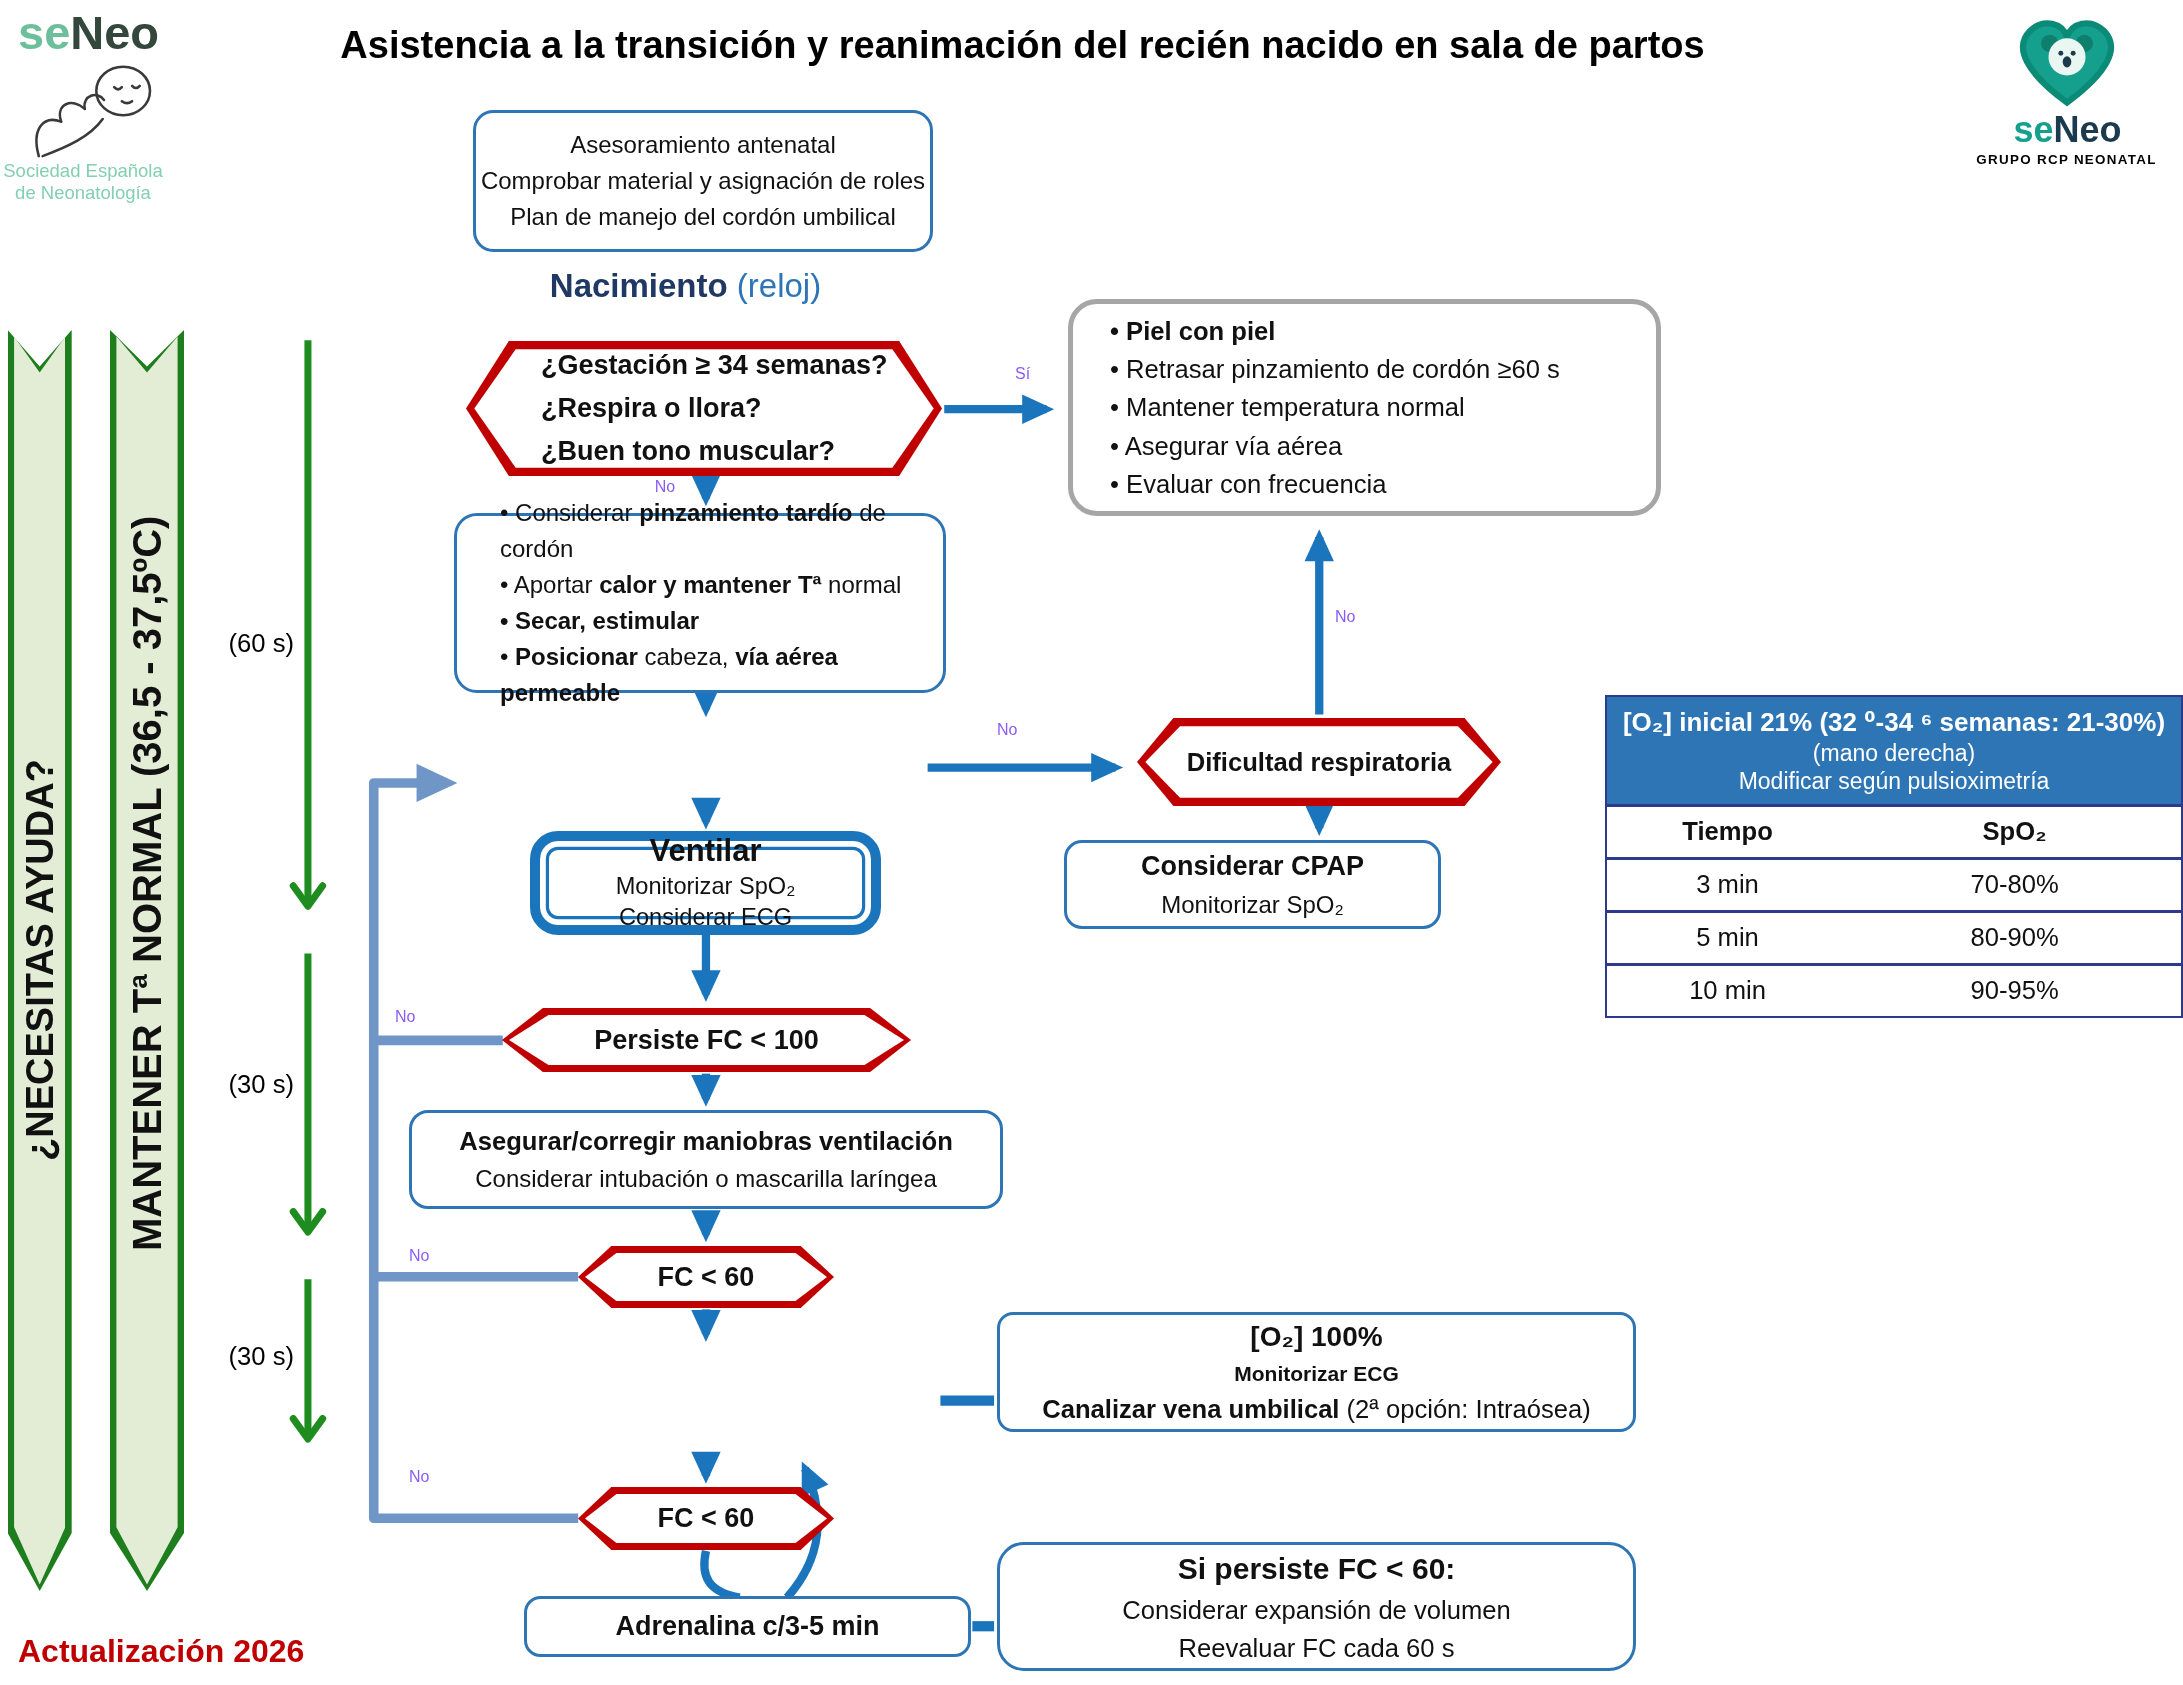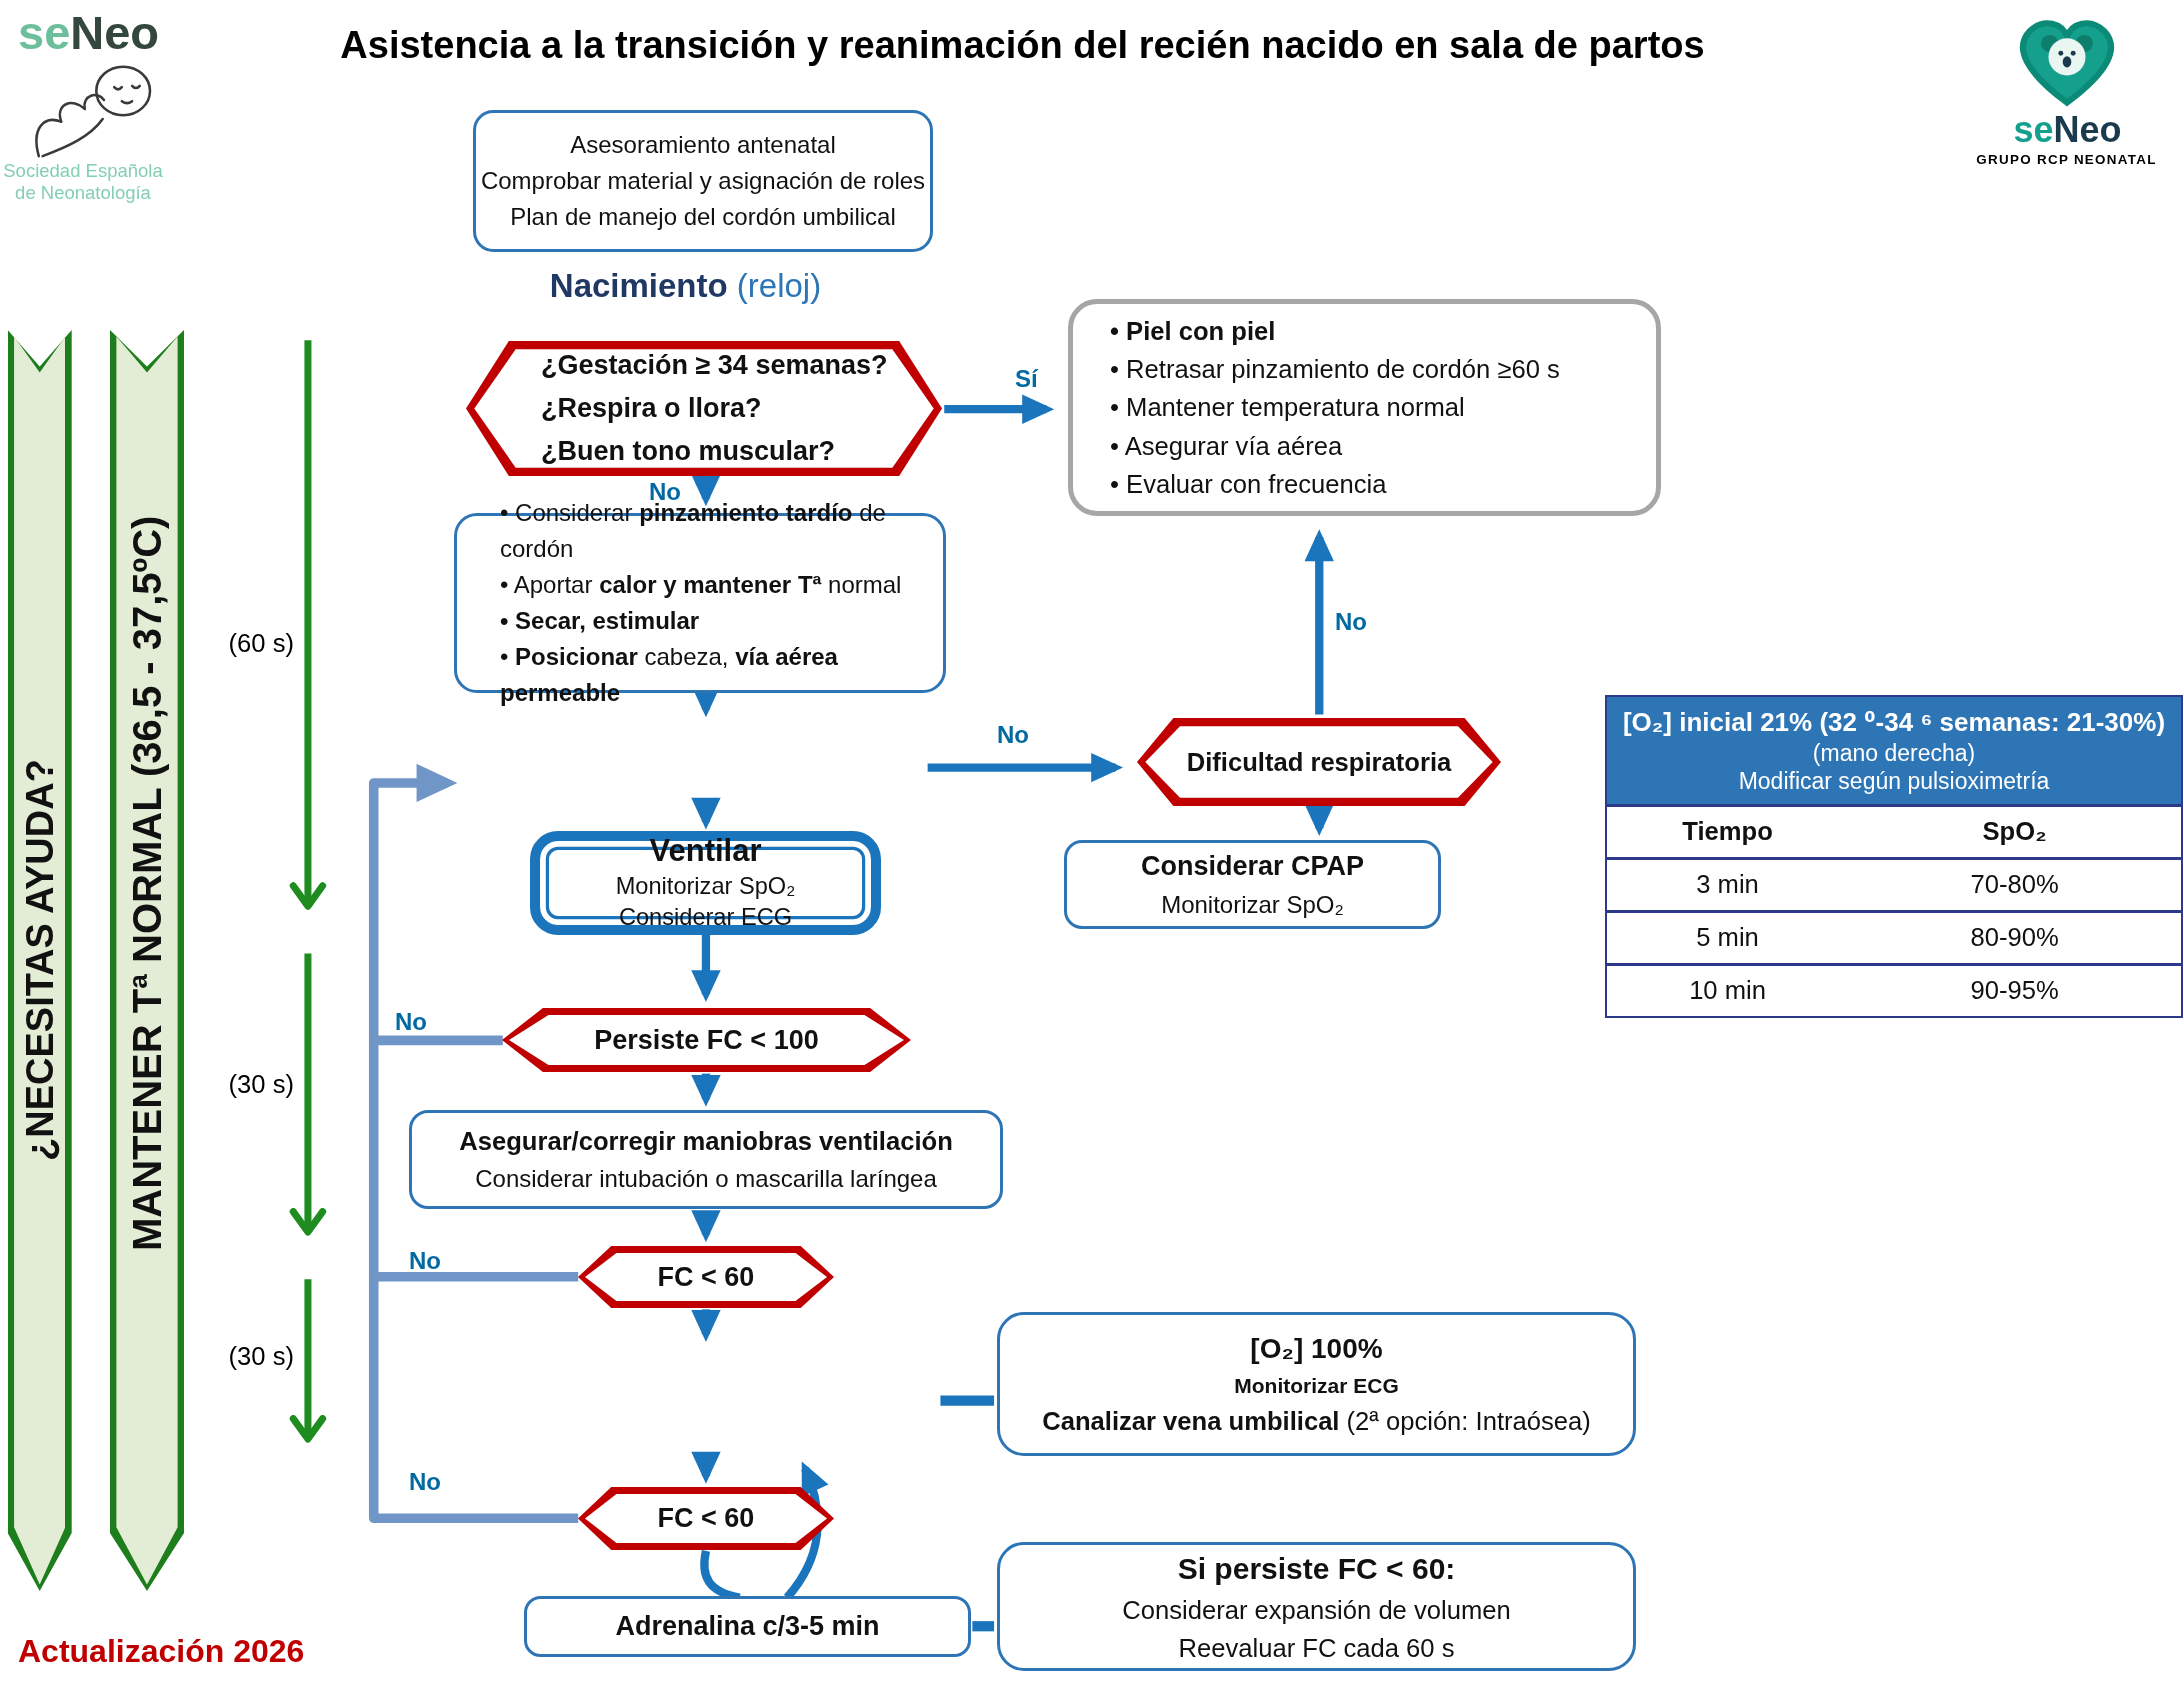--- a/index.html
+++ b/index.html
@@ -17,21 +17,21 @@
   .hex .hfill{position:absolute;inset:0;background:#c00000;clip-path:var(--cp);}
   .hex .hinner{position:absolute;inset:8.3px;background:#ffffff;clip-path:var(--cp);}
   .hex .htxt{position:absolute;inset:0;z-index:2;display:flex;flex-direction:column;
              justify-content:center;align-items:center;font-weight:bold;}
   
   .banner{position:absolute;top:330px;height:1261px;z-index:2;}
   .banner .bfill{position:absolute;inset:0;background:#1e7e1e;clip-path:var(--cp);}
   .banner .binner{position:absolute;inset:6.4px;background:#e3edd6;clip-path:var(--cp);}
   .banner .btxt{position:absolute;inset:0;z-index:2;display:flex;align-items:center;justify-content:center;
                 writing-mode:vertical-rl;transform:rotate(180deg);font-weight:bold;color:#111;white-space:nowrap;}
-  .lbl{position:absolute;z-index:3;font-weight:bold;font-size:24px;color:#0369a1;}
+  .lbl{position:absolute;z-index:3;font-weight:normal;font-size:16px;color:#8b5cf6;}
   .tmark{position:absolute;z-index:3;font-size:25.6px;color:#000;width:109px;text-align:right;}
   
   .o2tbl{position:absolute;left:1605px;top:695px;width:578px;z-index:2;border:2.6px solid #2d3a8c;box-sizing:border-box;background:#fff;}
   .o2head{background:#2e75b6;color:#fff;text-align:center;padding:9px 5.1px 7.7px 5.1px;border-bottom:3.8px solid #2d3a8c;}
   .o2head .t1{font-weight:bold;font-size:26px;line-height:1.25;}
   .o2head .t2{font-size:23px;line-height:1.25;}
   .o2row{display:flex;height:50px;align-items:center;border-bottom:3.8px solid #2d3a8c;font-size:25.6px;}
   .o2row:last-child{border-bottom:none;}
   .o2row .c1{width:42%;text-align:center;}
   .o2row .c2{width:58%;text-align:center;}
@@ -224,21 +224,21 @@
     <div class="hfill"></div>
     <div class="hinner" style="inset:7px"></div>
     <div class="htxt" style="font-size:27px">FC &lt; 60</div>
   </div>
   <div class="lbl" style="left:409px;top:1468px">No</div>
 
   <div class="bx" style="left:524px;top:1596px;width:447px;height:61px;border-radius:16.6px;font-size:27px;font-weight:bold">
     <div class="ln">Adrenalina c/3-5 min</div>
   </div>
 
-  <div class="bx" style="left:997px;top:1312px;width:639px;height:144px;border-radius:27px;font-size:25.6px">
+  <div class="bx" style="left:997px;top:1312px;width:639px;height:120px;border-radius:16px;font-size:25.6px">
     <div class="ln" style="font-weight:bold;font-size:28px">[O₂] 100%</div>
     <div class="ln" style="font-weight:bold;font-size:21px">Monitorizar ECG</div>
     <div class="ln"><b>Canalizar vena umbilical</b><span> (2ª opción: Intraósea)</span></div>
   </div>
 
   <div class="bx" style="left:997px;top:1542px;width:639px;height:129px;border-radius:27px;font-size:25.6px">
     <div class="ln" style="font-weight:bold;font-size:30px">Si persiste FC &lt; 60:</div>
     <div class="ln">Considerar expansión de volumen</div>
     <div class="ln">Reevaluar FC cada 60 s</div>
   </div>

